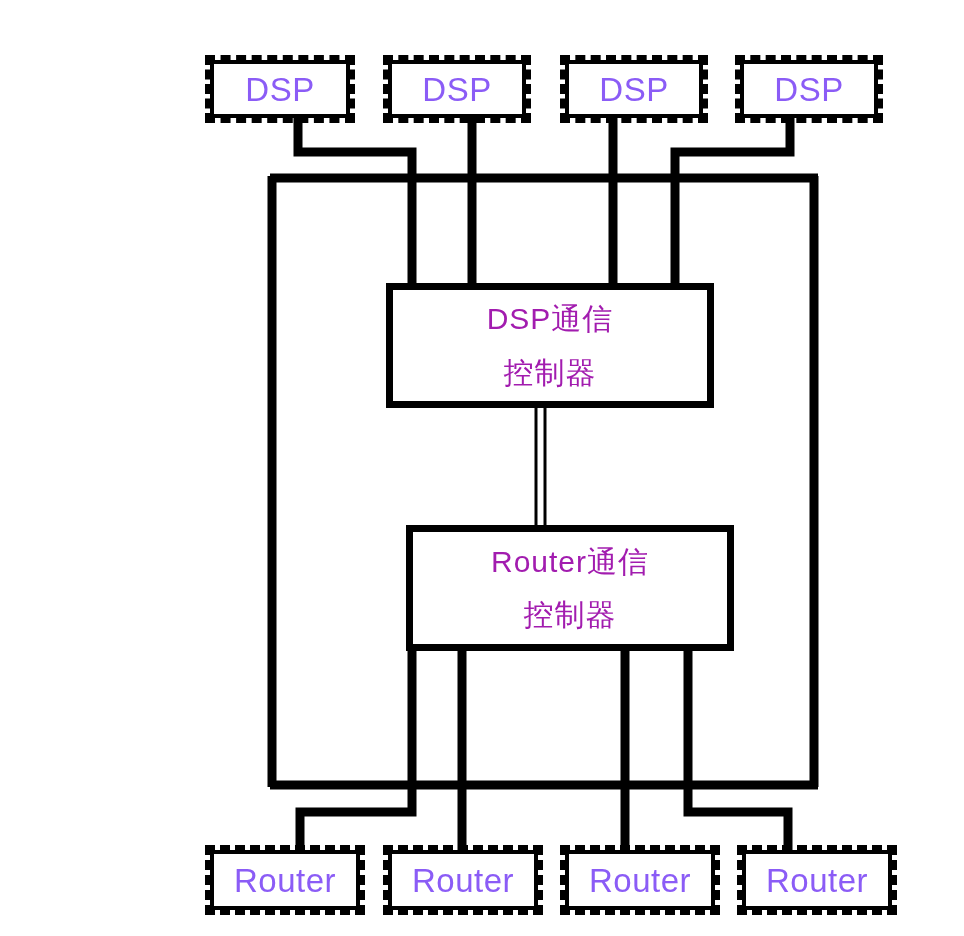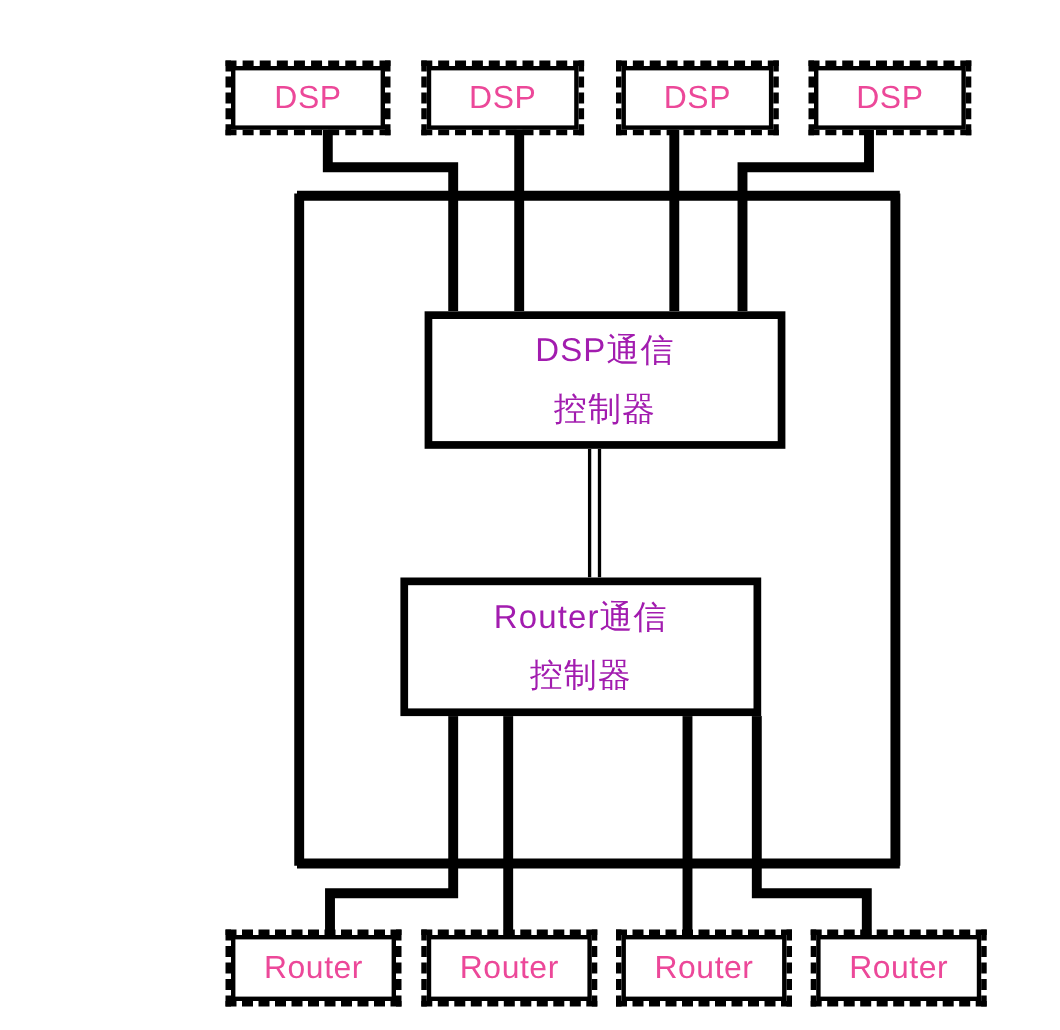--- a/index.html
+++ b/index.html
@@ -43,24 +43,24 @@
     left: -9px;
     top: -9px;
     right: -9px;
     bottom: -9px;
     border: 5px dashed #000000;
     pointer-events: none;
   }
   .leaf-label {
     position: relative;
     z-index: 2;
-    font-size: 29px;
+    font-size: 33px;
     line-height: 1;
     letter-spacing: 0.5px;
-    color: #ec4899;
+    color: #8b5cf6;
     white-space: nowrap;
     background: #ffffff;
     padding: 0 3px;
   }
   
   .ctrl-box {
     position: absolute;
     box-sizing: border-box;
     background: #ffffff;
     border: 7px solid #000000;
@@ -132,21 +132,21 @@
 
   <div class="leaf-box" style="left:740px; top:60px; width:138px; height:58px;">
     <span class="leaf-label">DSP</span>
   </div>
 
   <div class="ctrl-box" style="left:386px; top:283px; width:328px; height:125px;">
     <span class="ctrl-line line-1">DSP通信</span>
     <span class="ctrl-line line-2">控制器</span>
   </div>
 
-  <div class="ctrl-box" style="left:364px; top:525px; width:328px; height:126px;">
+  <div class="ctrl-box" style="left:406px; top:525px; width:328px; height:126px;">
     <span class="ctrl-line line-1">Router通信</span>
     <span class="ctrl-line line-2">控制器</span>
   </div>
 
   <div class="leaf-box" style="left:210px; top:850px; width:150px; height:60px;">
     <span class="leaf-label">Router</span>
   </div>
 
   <div class="leaf-box" style="left:388px; top:850px; width:150px; height:60px;">
     <span class="leaf-label">Router</span>

